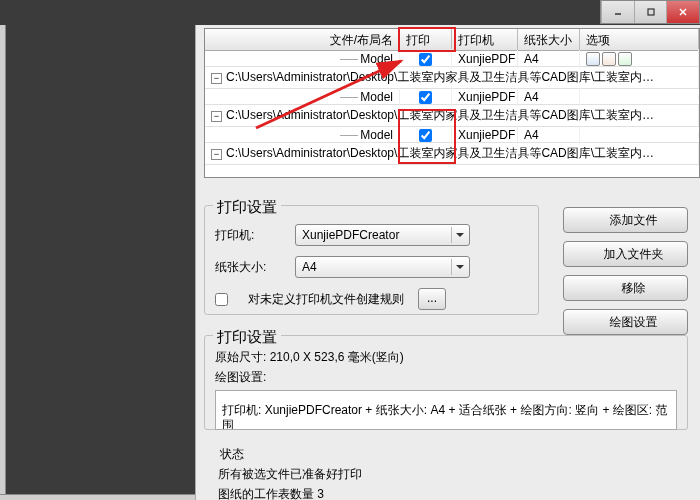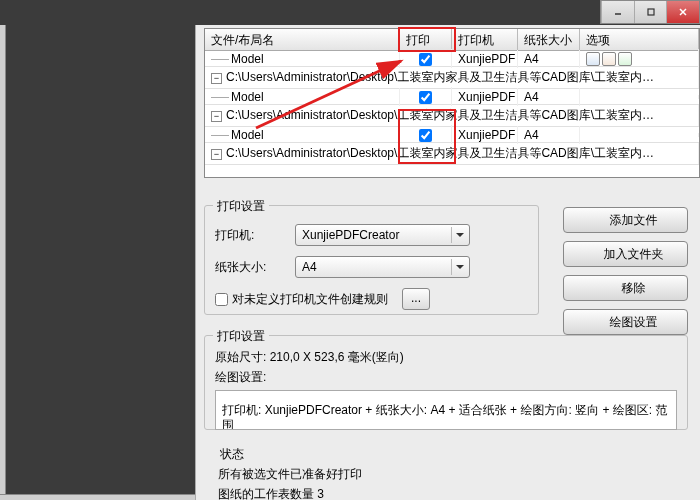--- a/index.html
+++ b/index.html
@@ -13,21 +13,21 @@
   .left-dark { position: absolute; top: 25px; left: 0; width: 195px; height: 475px; background: #3b3b3b; }
   .left-dark .strip { position: absolute; top: 0; left: 0; width: 6px; height: 100%; background: #cfcfcf; border-right: 1px solid #888; }
   .left-dark .bottom-strip { position: absolute; bottom: 0; left: 0; width: 100%; height: 6px; background: #cfcfcf; border-top: 1px solid #888; }
   
   .panel { position: absolute; top: 25px; left: 195px; width: 505px; height: 475px; background: #ececec; border-left: 1px solid #aaa; overflow: hidden; }
   
   
   .grid { position: absolute; top: 3px; left: 8px; right: 0; height: 150px; border: 1px solid #888; background: #fff; }
   .grid-header { display: flex; background: linear-gradient(#fdfdfd,#e4e4e4); border-bottom: 1px solid #aaa; height: 22px; }
   .grid-header div { border-right: 1px solid #bbb; padding: 3px 6px; white-space: nowrap; overflow: hidden; }
-  .col-file { width: 195px; }
+  .col-file { width: 195px; text-align: right; }
   .col-print { width: 52px; }
   .col-printer { width: 66px; }
   .col-paper { width: 62px; }
   .col-opt { flex: 1; }
   .grid-row { display: flex; height: 16px; border-bottom: 1px solid #e0e0e0; align-items: center; }
   .grid-row.path { height: 22px; background: #fff; }
   .grid-row div { border-right: 1px solid #eee; padding: 2px 6px; white-space: nowrap; overflow: hidden; }
   .tree-toggle { display: inline-block; width: 11px; height: 11px; border: 1px solid #888; line-height: 9px; text-align: center; font-size: 9px; margin-right: 4px; background: #fff; cursor: pointer; }
   .tree-line { display: inline-block; width: 18px; border-top: 1px solid #aaa; vertical-align: middle; margin-right: 2px; }
   .chk { width: 13px; height: 13px; vertical-align: middle; }
@@ -35,21 +35,21 @@
   .opt-icons .ico1 { background: linear-gradient(#fff,#dbe7f5); }
   .opt-icons .ico2 { background: linear-gradient(#fff,#f5e7db); }
   .opt-icons .ico3 { background: linear-gradient(#fff,#dbf5dd); }
   
   
   .hl { position: absolute; border: 2px solid #e02020; pointer-events: none; }
   .arrow-svg { position: absolute; pointer-events: none; }
   
   
   .group { position: absolute; border: 1px solid #c0c0c0; border-radius: 3px; left: 8px; background: #ececec; }
-  .group-title { position: absolute; top: -8px; left: 8px; background: #ececec; padding: 0 4px; font-size: 12px; }
+  .group-title { position: absolute; top: -8px; left: 8px; background: #ececec; padding: 0 4px; font-size: 15px; }
   .form-row { display: flex; align-items: center; margin: 10px 10px; }
   .form-row label { width: 80px; }
   .combo { flex: 0 0 175px; height: 22px; border: 1px solid #888; background: linear-gradient(#fff,#e6e6e6); border-radius: 3px; display: flex; align-items: center; padding: 0 6px; position: relative; cursor: pointer; }
   .combo .arrow { position: absolute; right: 2px; top: 2px; width: 16px; height: 16px; border-left: 1px solid #bbb; display: flex; align-items: center; justify-content: center; }
   .combo .arrow::after { content: ""; border: 4px solid transparent; border-top-color: #333; margin-top: 4px; }
   .chk-row { display: flex; align-items: center; margin: 8px 10px; }
   .browse-btn { width: 28px; height: 22px; border: 1px solid #888; border-radius: 3px; background: linear-gradient(#fdfdfd,#dcdcdc); margin-left: 14px; cursor: pointer; text-align: center; line-height: 18px; }
   
   .right-buttons { position: absolute; top: 182px; right: 12px; width: 125px; }
   .btn { height: 26px; border: 1px solid #888; border-radius: 4px; background: linear-gradient(#fdfdfd,#d8d8d8); margin-bottom: 8px; text-align: center; line-height: 24px; cursor: pointer; padding-left: 16px; }
@@ -156,21 +156,21 @@
     </div>
     <div class="form-row">
       <label>纸张大小:</label>
       <div class="combo">
         <span>A4</span>
         <span class="arrow"></span>
       </div>
     </div>
     <div class="chk-row">
       <input type="checkbox" class="chk" style="">
-      <span style="margin-left:4px;">对未定义打印机文件创建规则</span>
+      <span style="margin-left:20px;">对未定义打印机文件创建规则</span>
       <div class="browse-btn">...</div>
     </div>
   </div>
 
   <div class="right-buttons">
     <div class="btn">添加文件</div>
     <div class="btn">加入文件夹</div>
     <div class="btn">移除</div>
     <div class="btn">绘图设置</div>
   </div>

